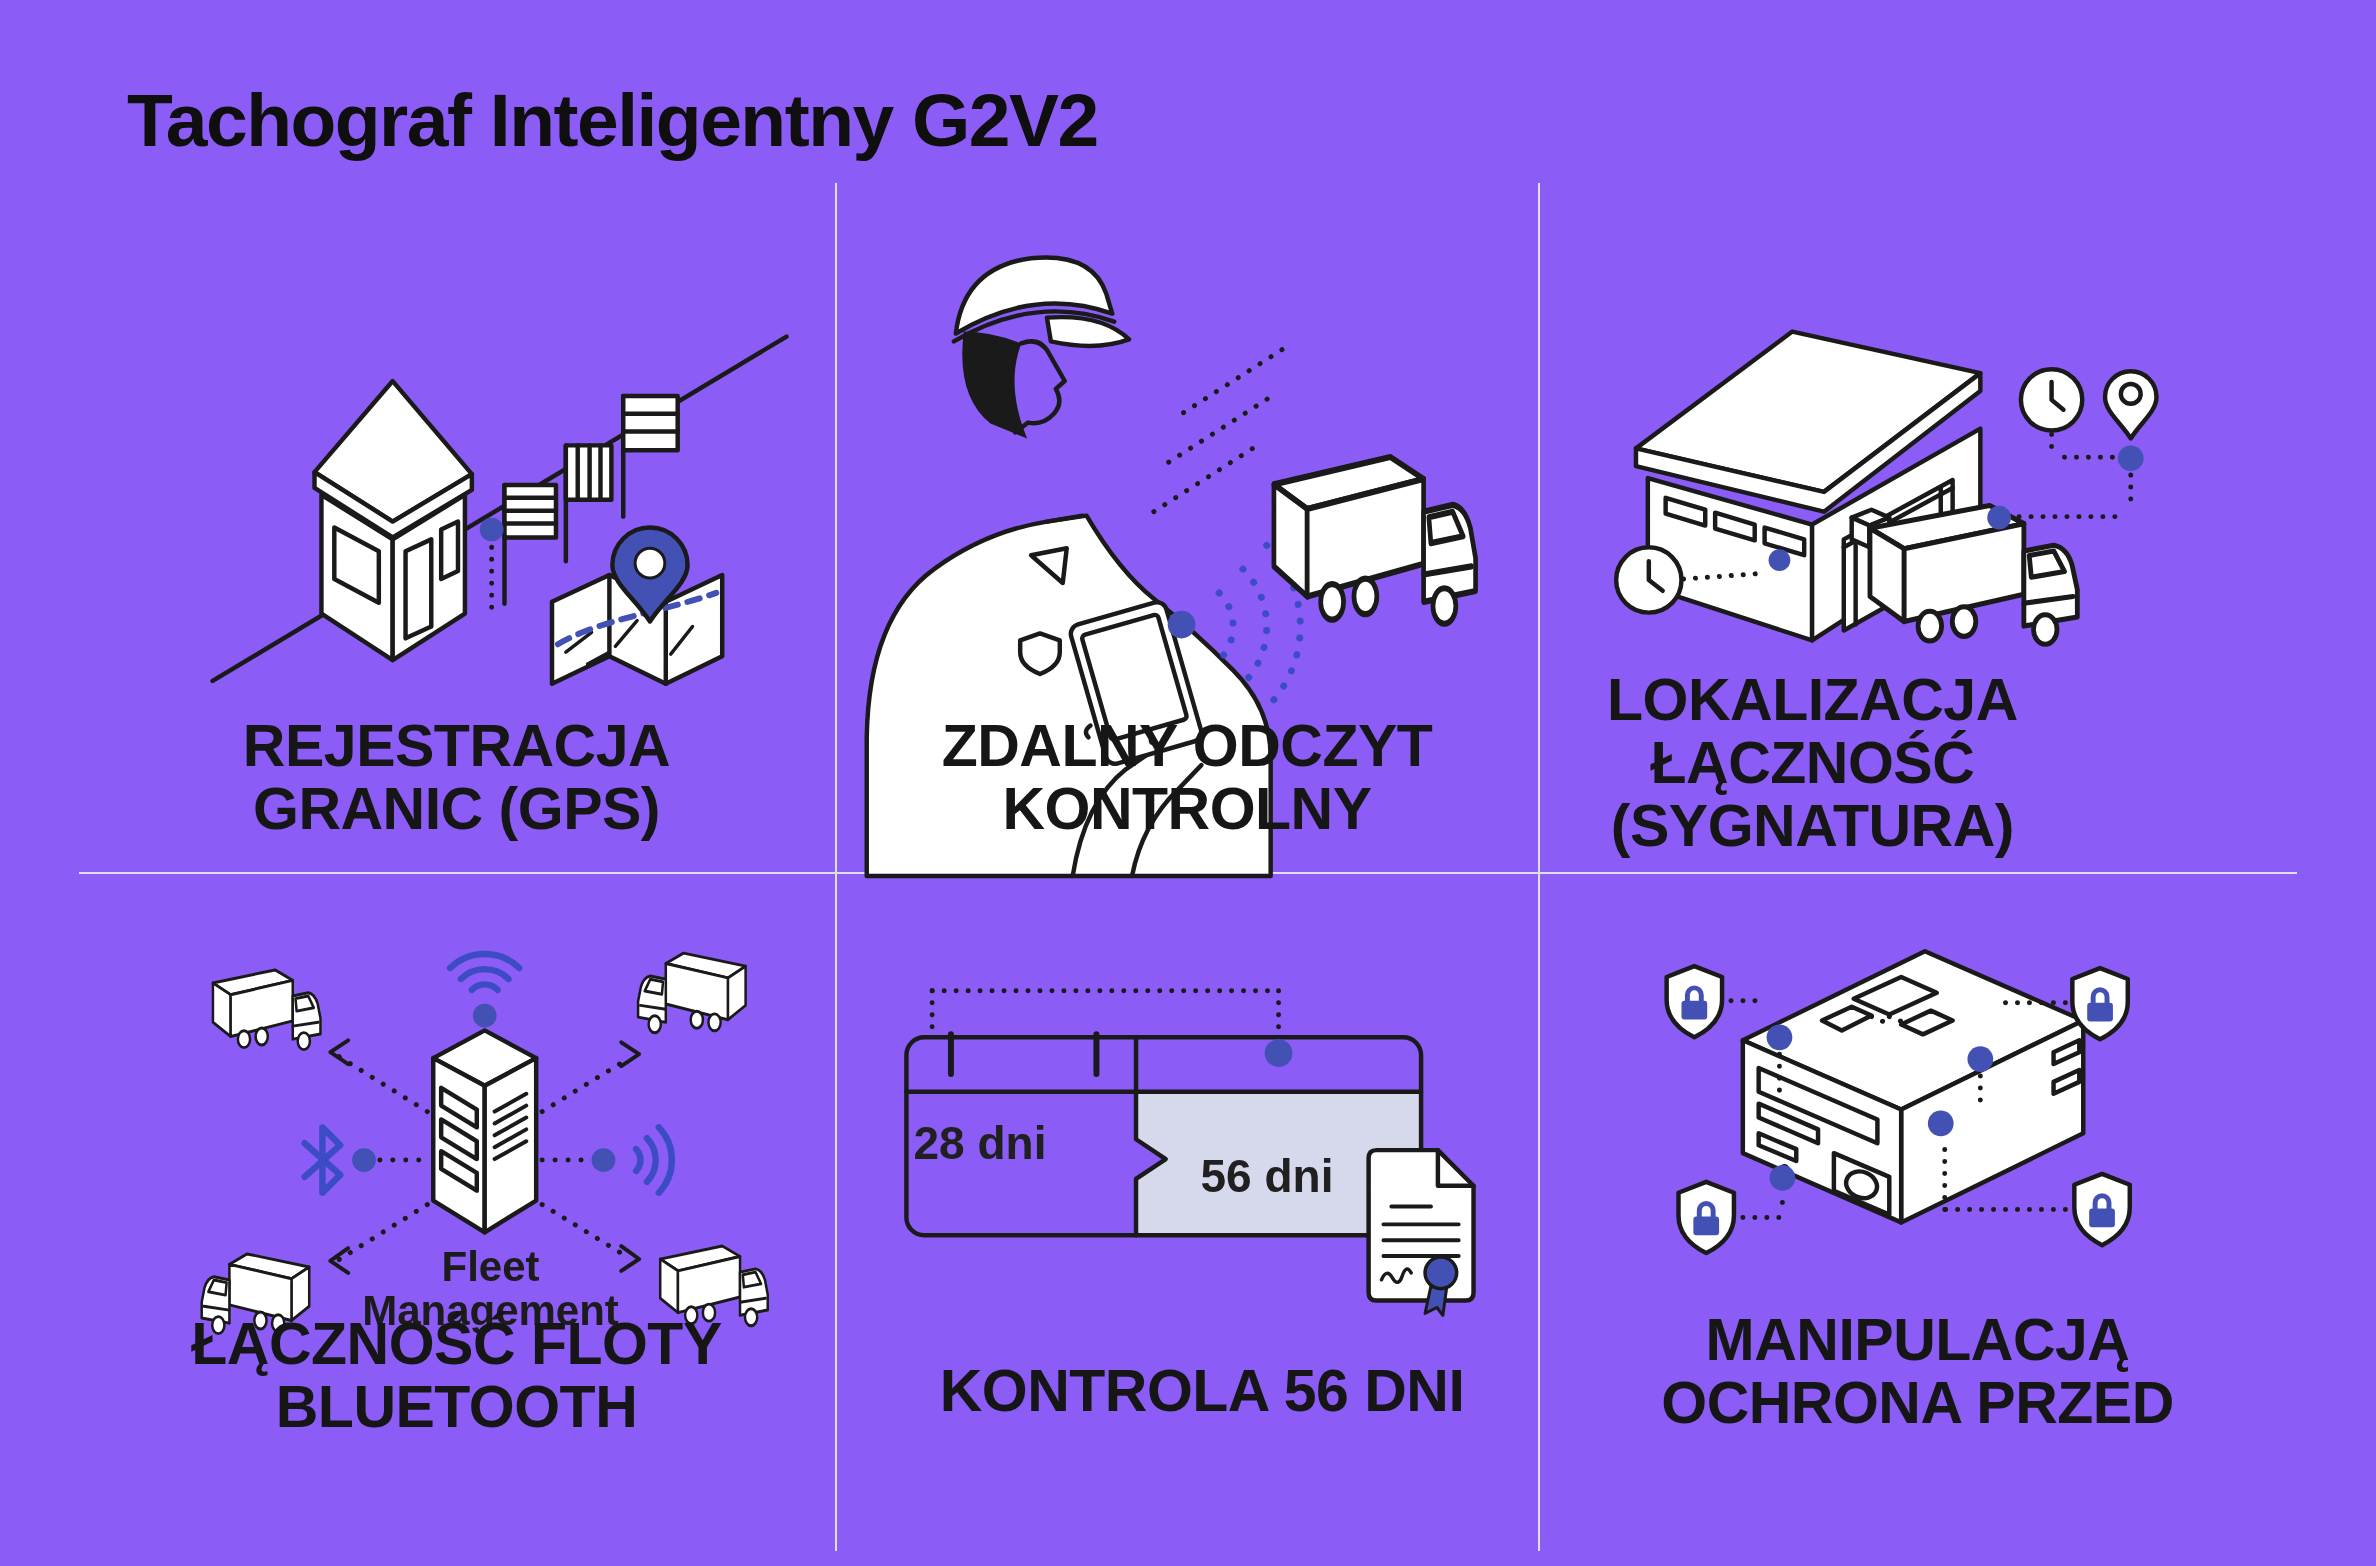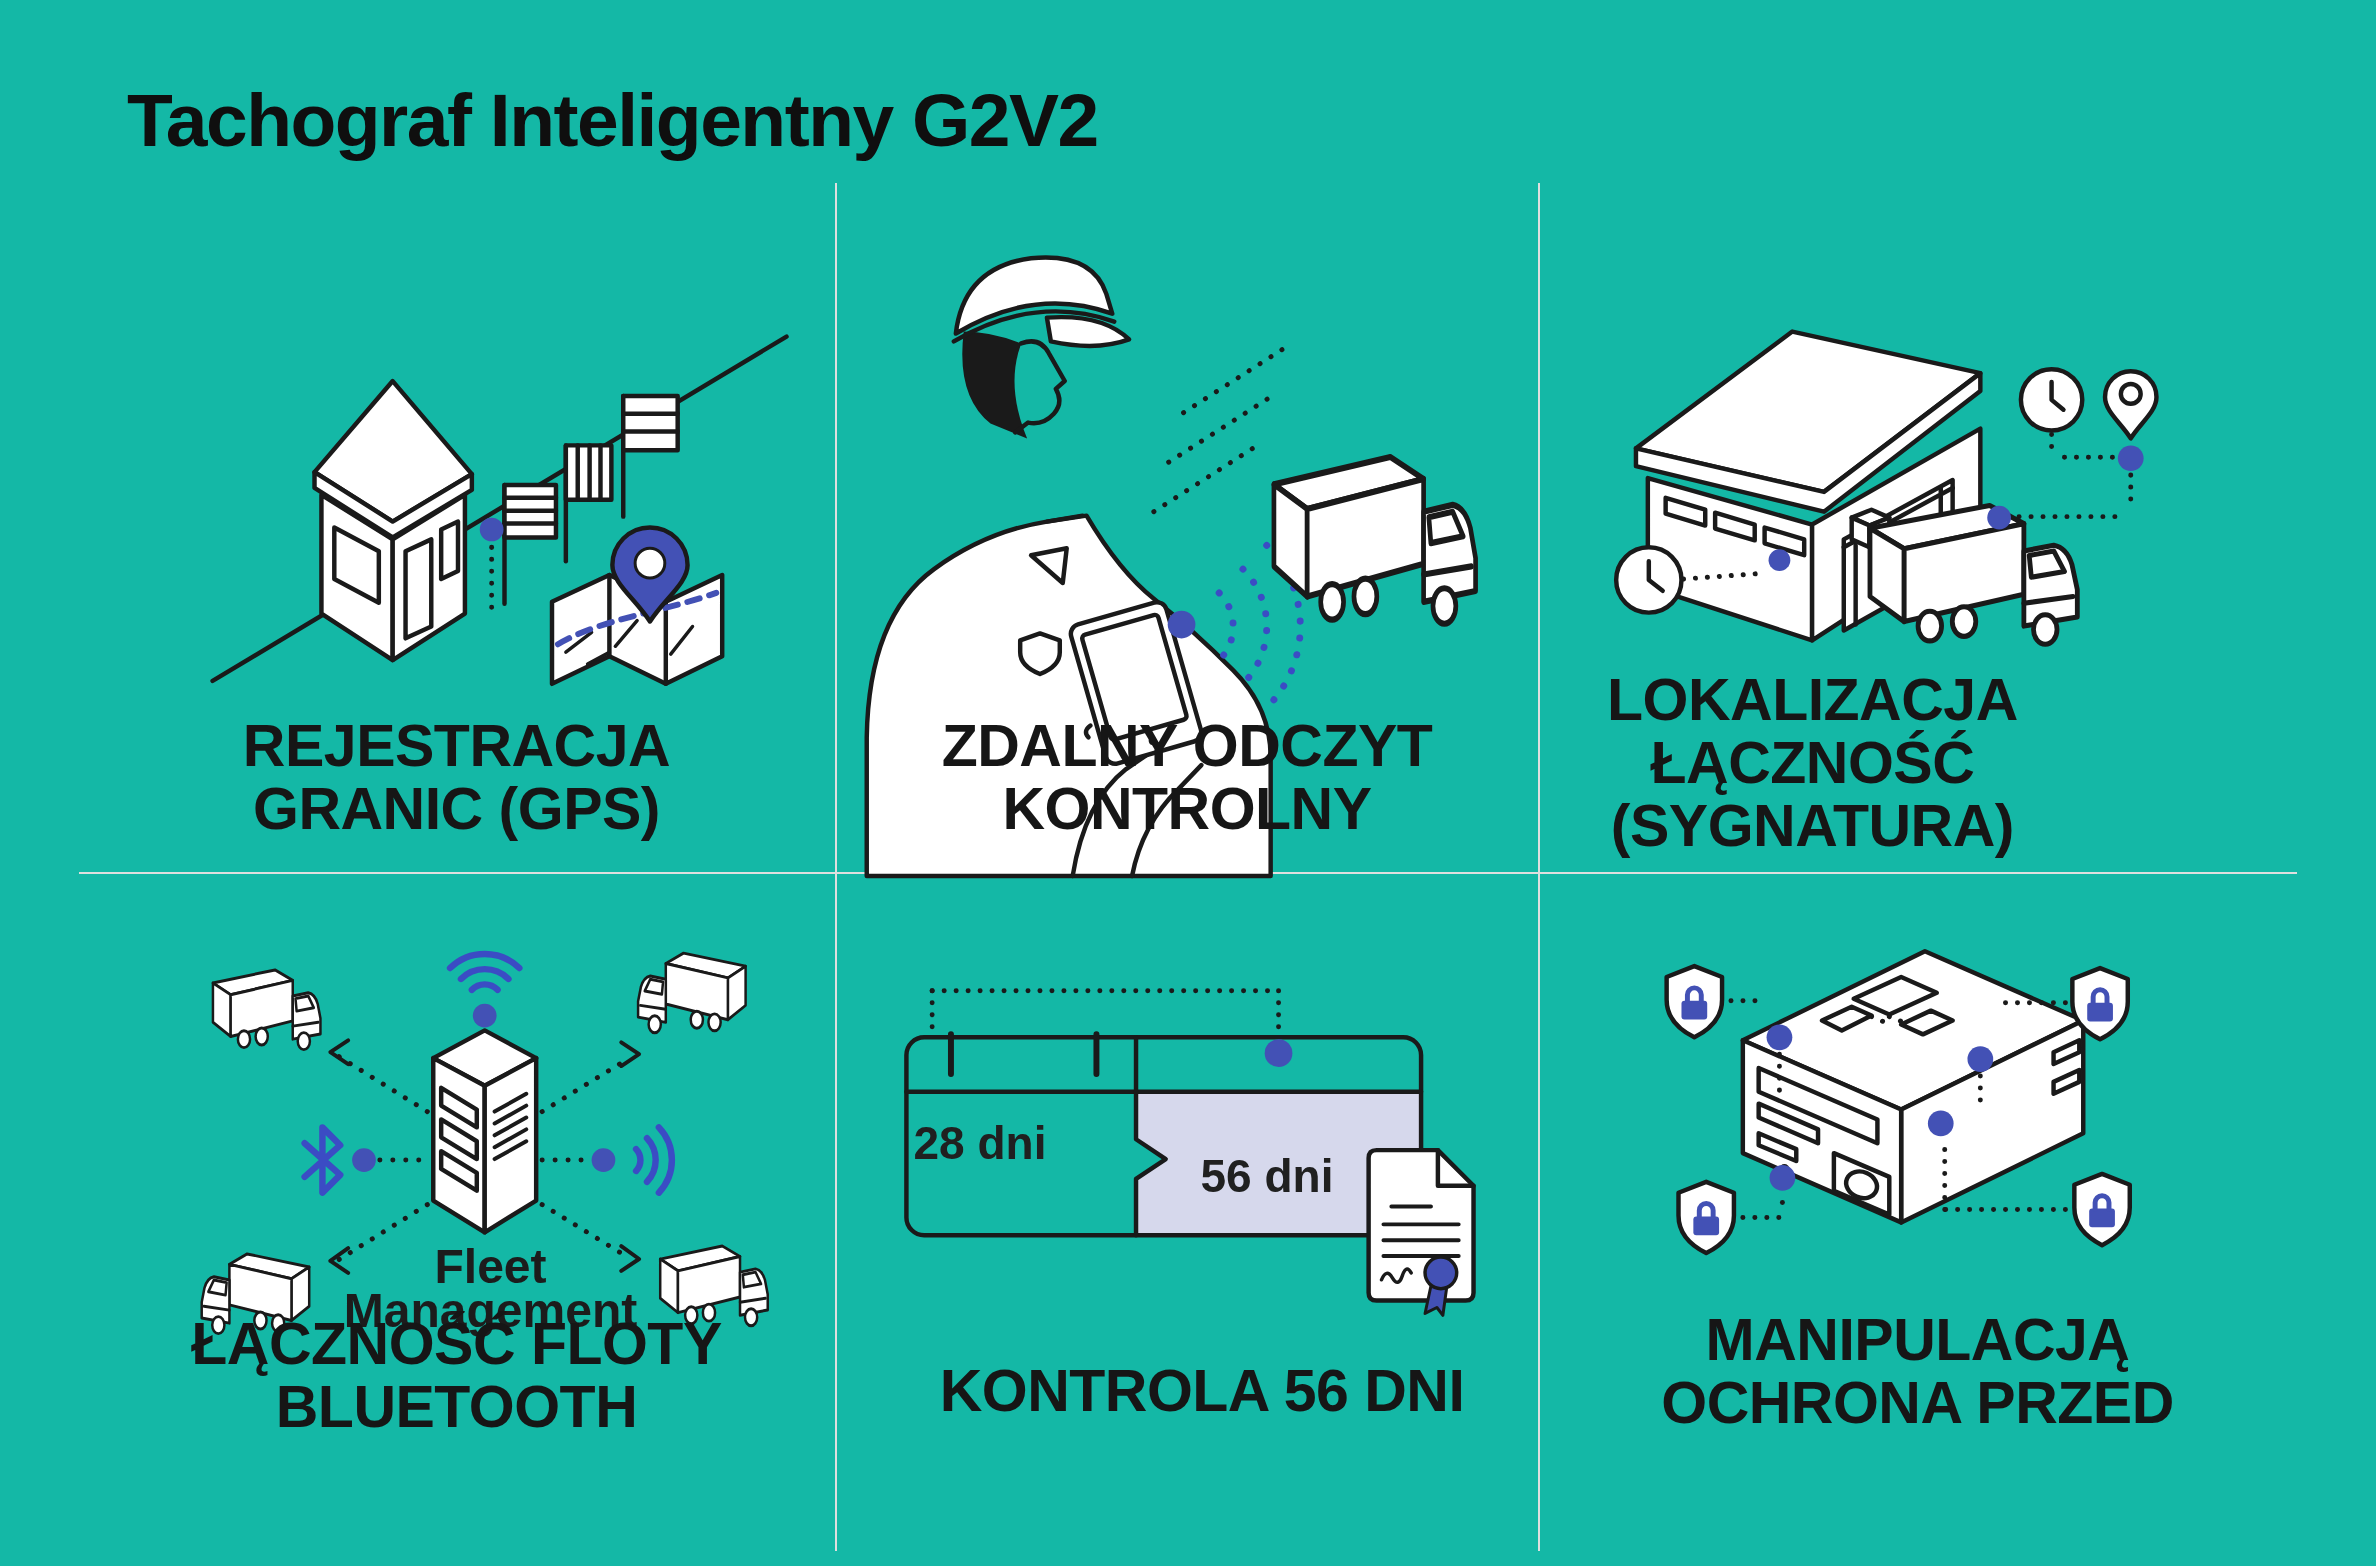--- a/index.html
+++ b/index.html
@@ -6,37 +6,37 @@
     --ink:#1a1a1a;
     --blue:#4351b5;
     --blue2:#3b4cc4;
     --lav:#d6d8ec;
     --slat:#c7cade;
     --div:#dfdfdf;
     --txt:#141414;
   }
   html,body{margin:0;padding:0;background:#fff;}
   .page{
-    position:relative;width:2376px;height:1566px;background:#14b8a6;
+    position:relative;width:2376px;height:1566px;background:#8b5cf6;
     font-family:"Liberation Sans",sans-serif;color:var(--txt);overflow:hidden;
   }
   .title{
     position:absolute;left:127px;top:77px;font-size:75px;font-weight:700;
     letter-spacing:-1.5px;color:#0f0f0f;white-space:nowrap;
   }
   .vdiv{position:absolute;top:183px;width:2px;height:1368px;background:var(--div);}
   .hdiv{position:absolute;left:79px;top:872px;width:2218px;height:2px;background:var(--div);}
   .plabel{
     position:absolute;font-weight:700;font-size:59px;line-height:63px;
     letter-spacing:-0.5px;color:#161616;
   }
   .center{text-align:center;}
   .fleet{
     position:absolute;left:327px;top:1245px;width:327px;text-align:center;
-    font-size:48px;line-height:44px;font-weight:700;color:#1c1c1c;
+    font-size:42px;line-height:44px;font-weight:700;color:#1c1c1c;
   }
   .dni{
     position:absolute;font-size:46px;font-weight:700;color:#202020;
     text-align:center;line-height:53px;
   }
   svg{position:absolute;overflow:visible;}
   .ln{fill:none;stroke:var(--ink);stroke-width:4.5;stroke-linejoin:round;stroke-linecap:round;}
   .fw{fill:#ffffff;}
   .dots{fill:none;stroke:var(--ink);stroke-width:6;stroke-linecap:round;stroke-dasharray:0.1 15;}
   .sdots{fill:none;stroke:var(--ink);stroke-width:5;stroke-linecap:round;stroke-dasharray:0.1 12;}

